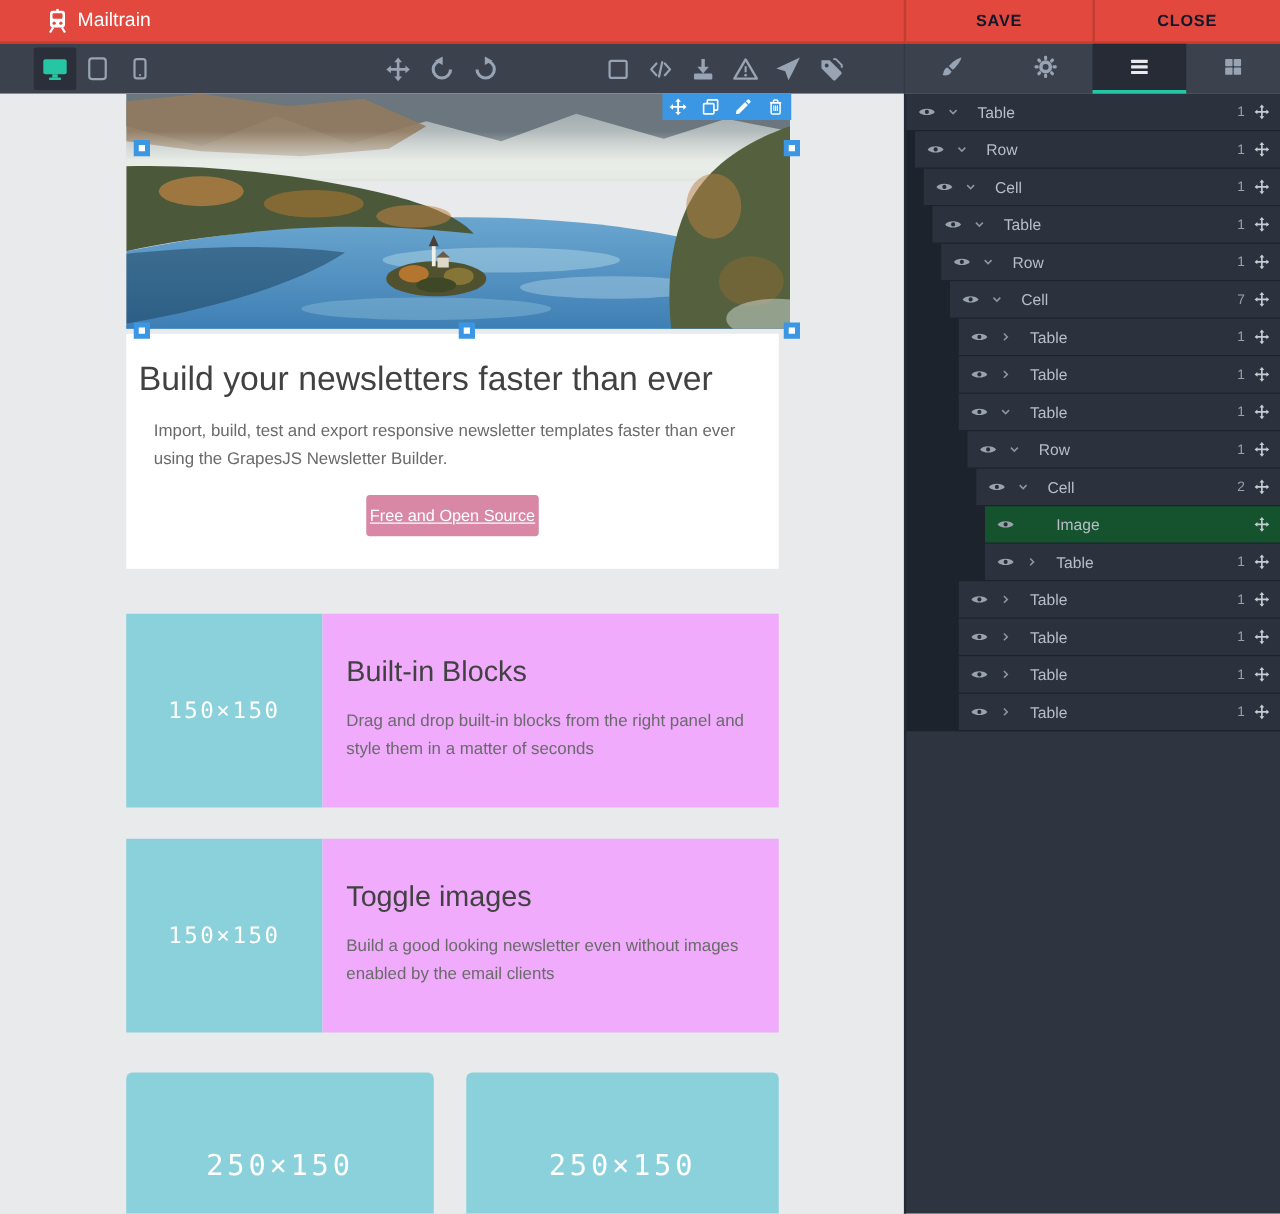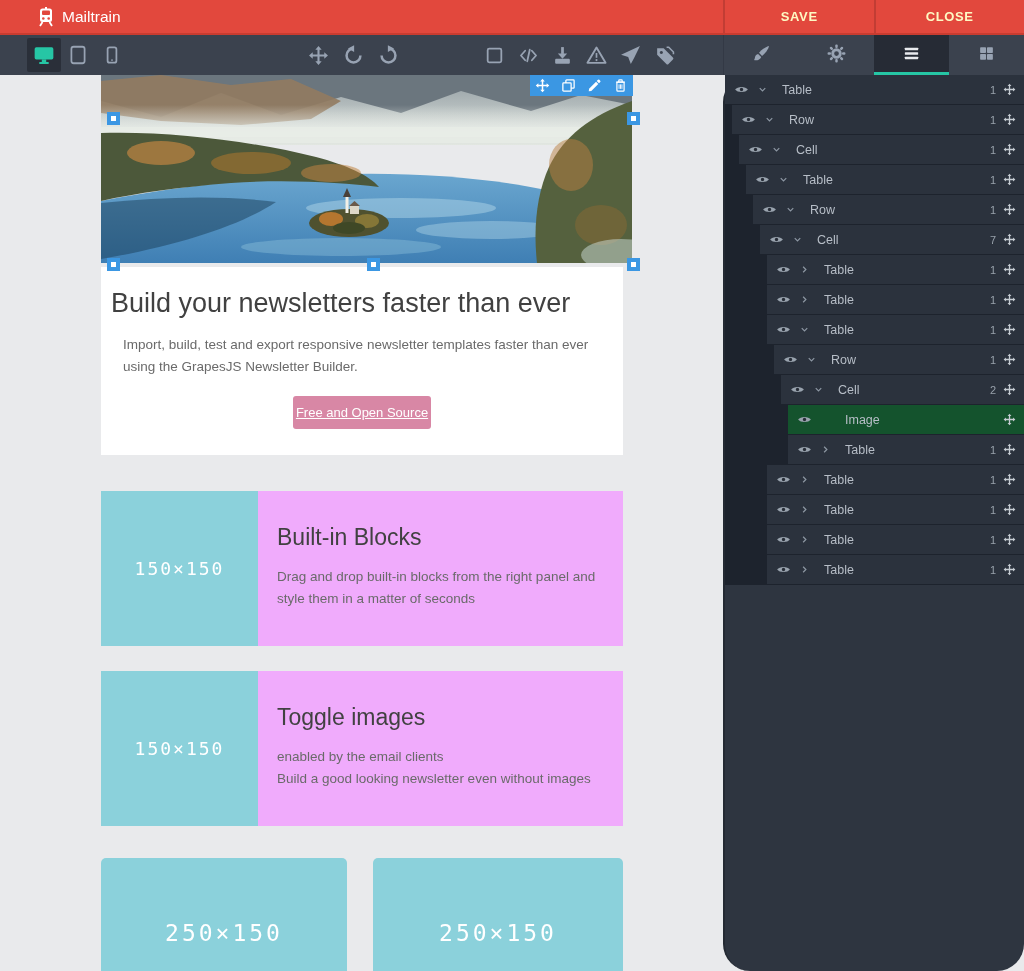--- a/index.html
+++ b/index.html
@@ -14,21 +14,21 @@
   
   .top-bar {
     height:35px; background:#e2483d; border-bottom:2px solid #c93c30;
     display:flex; justify-content:space-between; align-items:stretch;
   }
   .brand { display:flex; align-items:center; gap:6px; padding-left:36px; color:#fff; }
   .brand-label { font-size:15.5px; }
   .header-actions { display:flex; width:301px; }
   .header-btn {
     flex:1; background:transparent; border:none; border-left:2px solid rgba(0,0,0,.14);
-    color:#fef9c3; font-family:"Liberation Sans",sans-serif; font-weight:bold;
+    color:#0f172a; font-family:"Liberation Sans",sans-serif; font-weight:bold;
     font-size:13px; letter-spacing:.6px; cursor:pointer;
   }
 
   
   .toolbar { height:40px; background:#3b424e; position:relative; }
   .tb-group { position:absolute; top:0; height:40px; display:flex; align-items:center; }
   #devices { left:27px; top:3px; height:34px; }
   #history { left:308px; gap:14px; }
   #actions { left:484px; gap:13px; }
   #panel-tabs { right:0; width:301px; border-left:1px solid #333945; }
@@ -81,21 +81,21 @@
   .feature-text span { display:block; }
 
   
   .ph-block {
     position:absolute; top:783px; height:150px; background:#8bd1db; border-radius:5px;
     color:#fff; display:flex; align-items:center; justify-content:center;
     font-family:"DejaVu Sans Mono", monospace; font-size:23px; letter-spacing:3px; cursor:pointer;
   }
 
   
-  .layers-panel { width:301px; background:#2e3540; border-left:2px solid #242a33;border-radius:27px; }
+  .layers-panel { width:301px; background:#2e3540; border-left:2px solid #242a33; }
   #layer-tree { background:#1d232d; }
   .layer-row {
     height:30px; display:flex; align-items:center; background:#2b323d;
     border-bottom:1px solid #1d232d; padding:0 8px 0 9px; color:#b7bec7; cursor:pointer;
   }
   .layer-row.selected { background:#14532d; }
   .layer-eye { width:16px; color:#99a3ae; }
   .layer-caret { width:12px; margin-left:7px; color:#8d97a3; }
   .layer-label { margin-left:13px; font-size:12.5px; }
   .layer-spacer { flex:1; }
@@ -383,22 +383,22 @@
               <span>Drag and drop built-in blocks from the right panel and</span>
               <span>style them in a matter of seconds</span>
             </p>
           </div>
         </section>
         <section class="feature" style="top: 596px;">
           <div class="feature-ph">150×150</div>
           <div class="feature-body">
             <h2 class="feature-title">Toggle images</h2>
             <p class="feature-text">
+              <span>Build a good looking newsletter even without images</span>
               <span>enabled by the email clients</span>
-              <span>Build a good looking newsletter even without images</span>
             </p>
           </div>
         </section>
       </div>
     <div id="bottom-placeholders">
         <div class="ph-block" style="left: 101px; width: 246px;">250×150</div>
         <div class="ph-block" style="left: 373px; width: 250px;">250×150</div>
       </div>
   </div>
 

